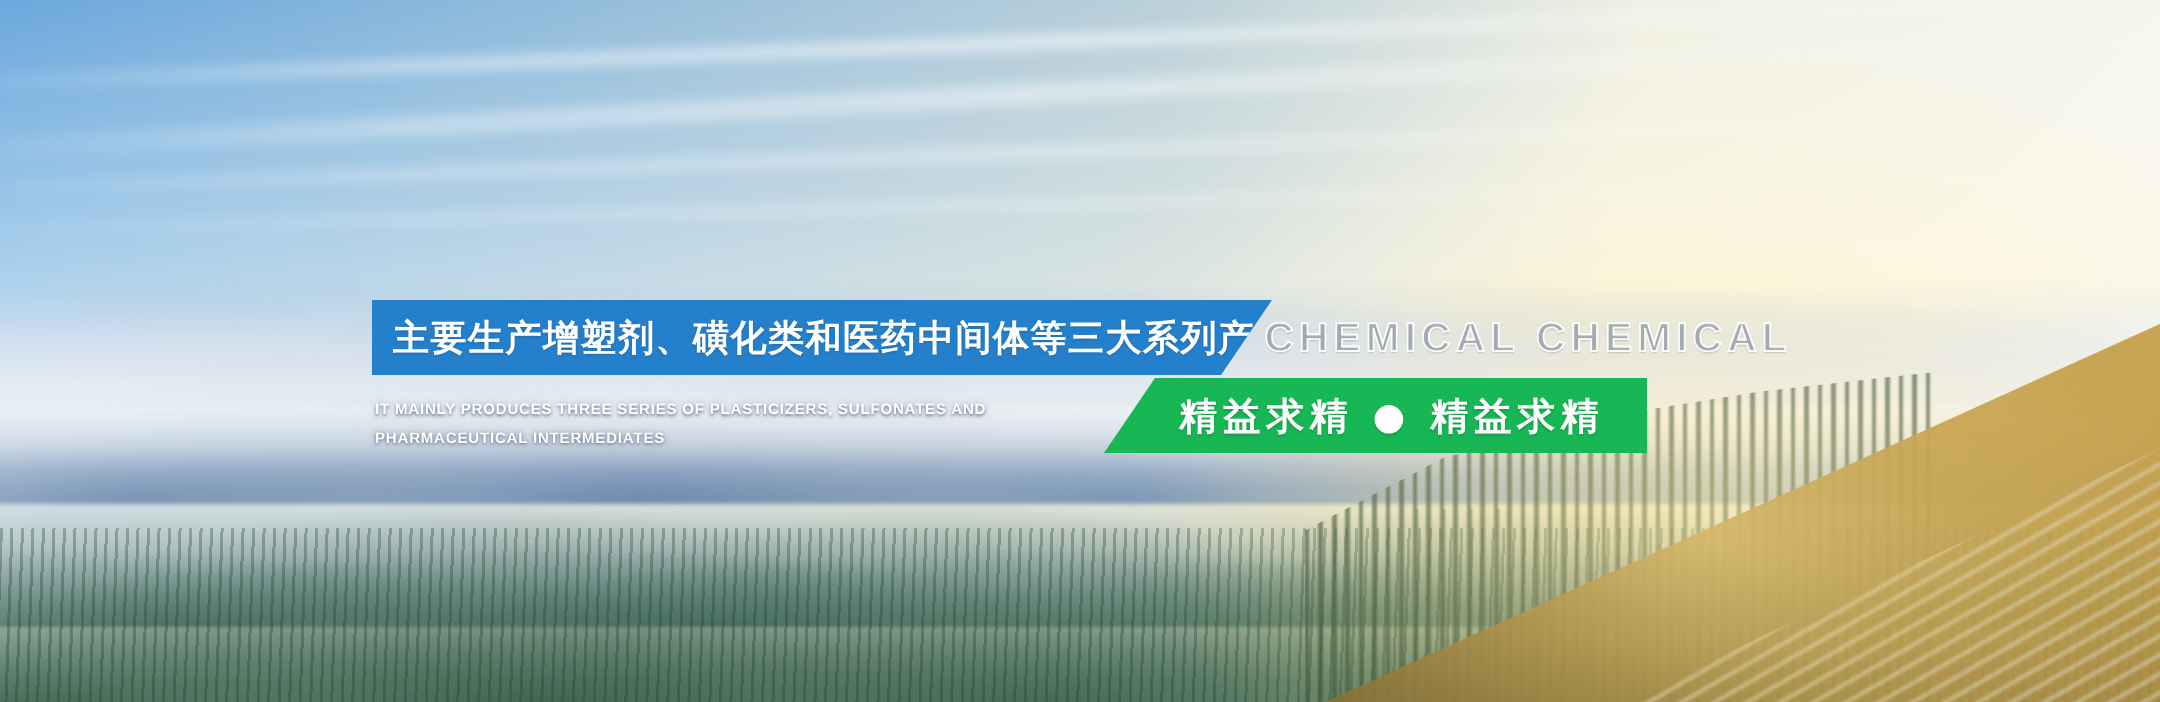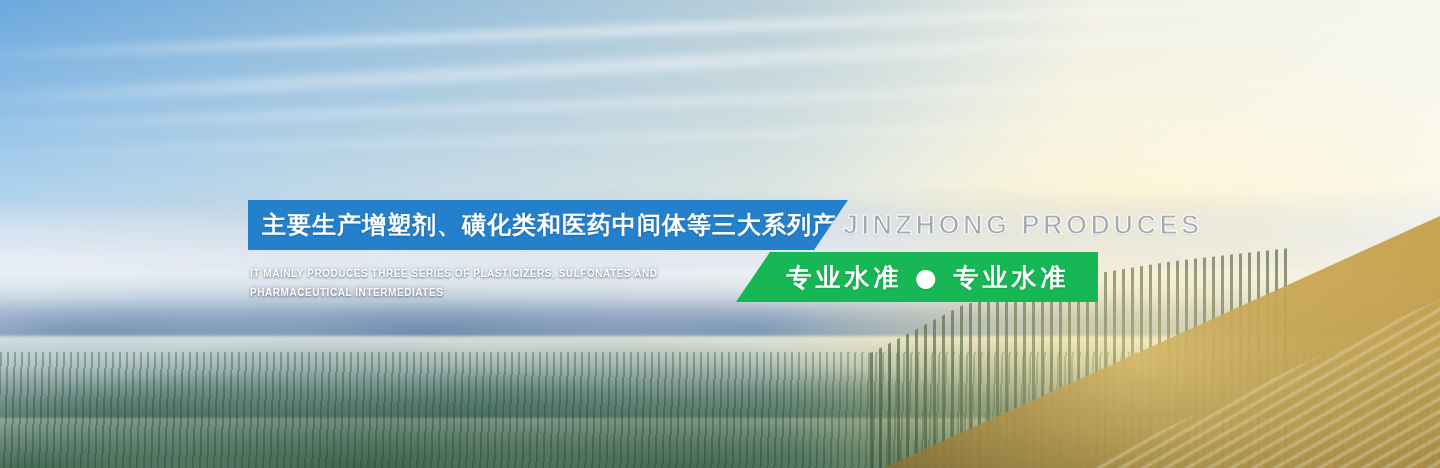--- a/index.html
+++ b/index.html
@@ -302,21 +302,21 @@
     <div class="right-conifers"></div>
     <div class="gold-slope"></div>
     <div class="gold-scrub"></div>
     <div class="flare"></div>
   </div>
 
   <div class="blue-band">
     <span class="band-text">主要生产增塑剂、磺化类和医药中间体等三大系列产品</span>
   </div>
 
-  <div class="brand-outline">JINZHONG PRODUCES</div>
+  <div class="brand-outline">CHEMICAL CHEMICAL</div>
 
   <div class="green-band">
-    <span class="band-text">专业水准 ● 专业水准</span>
+    <span class="band-text">精益求精 ● 精益求精</span>
   </div>
 
   <div class="sub-en">IT MAINLY PRODUCES THREE SERIES OF PLASTICIZERS, SULFONATES AND PHARMACEUTICAL INTERMEDIATES</div>
 
 </div>
 
 </body></html>

